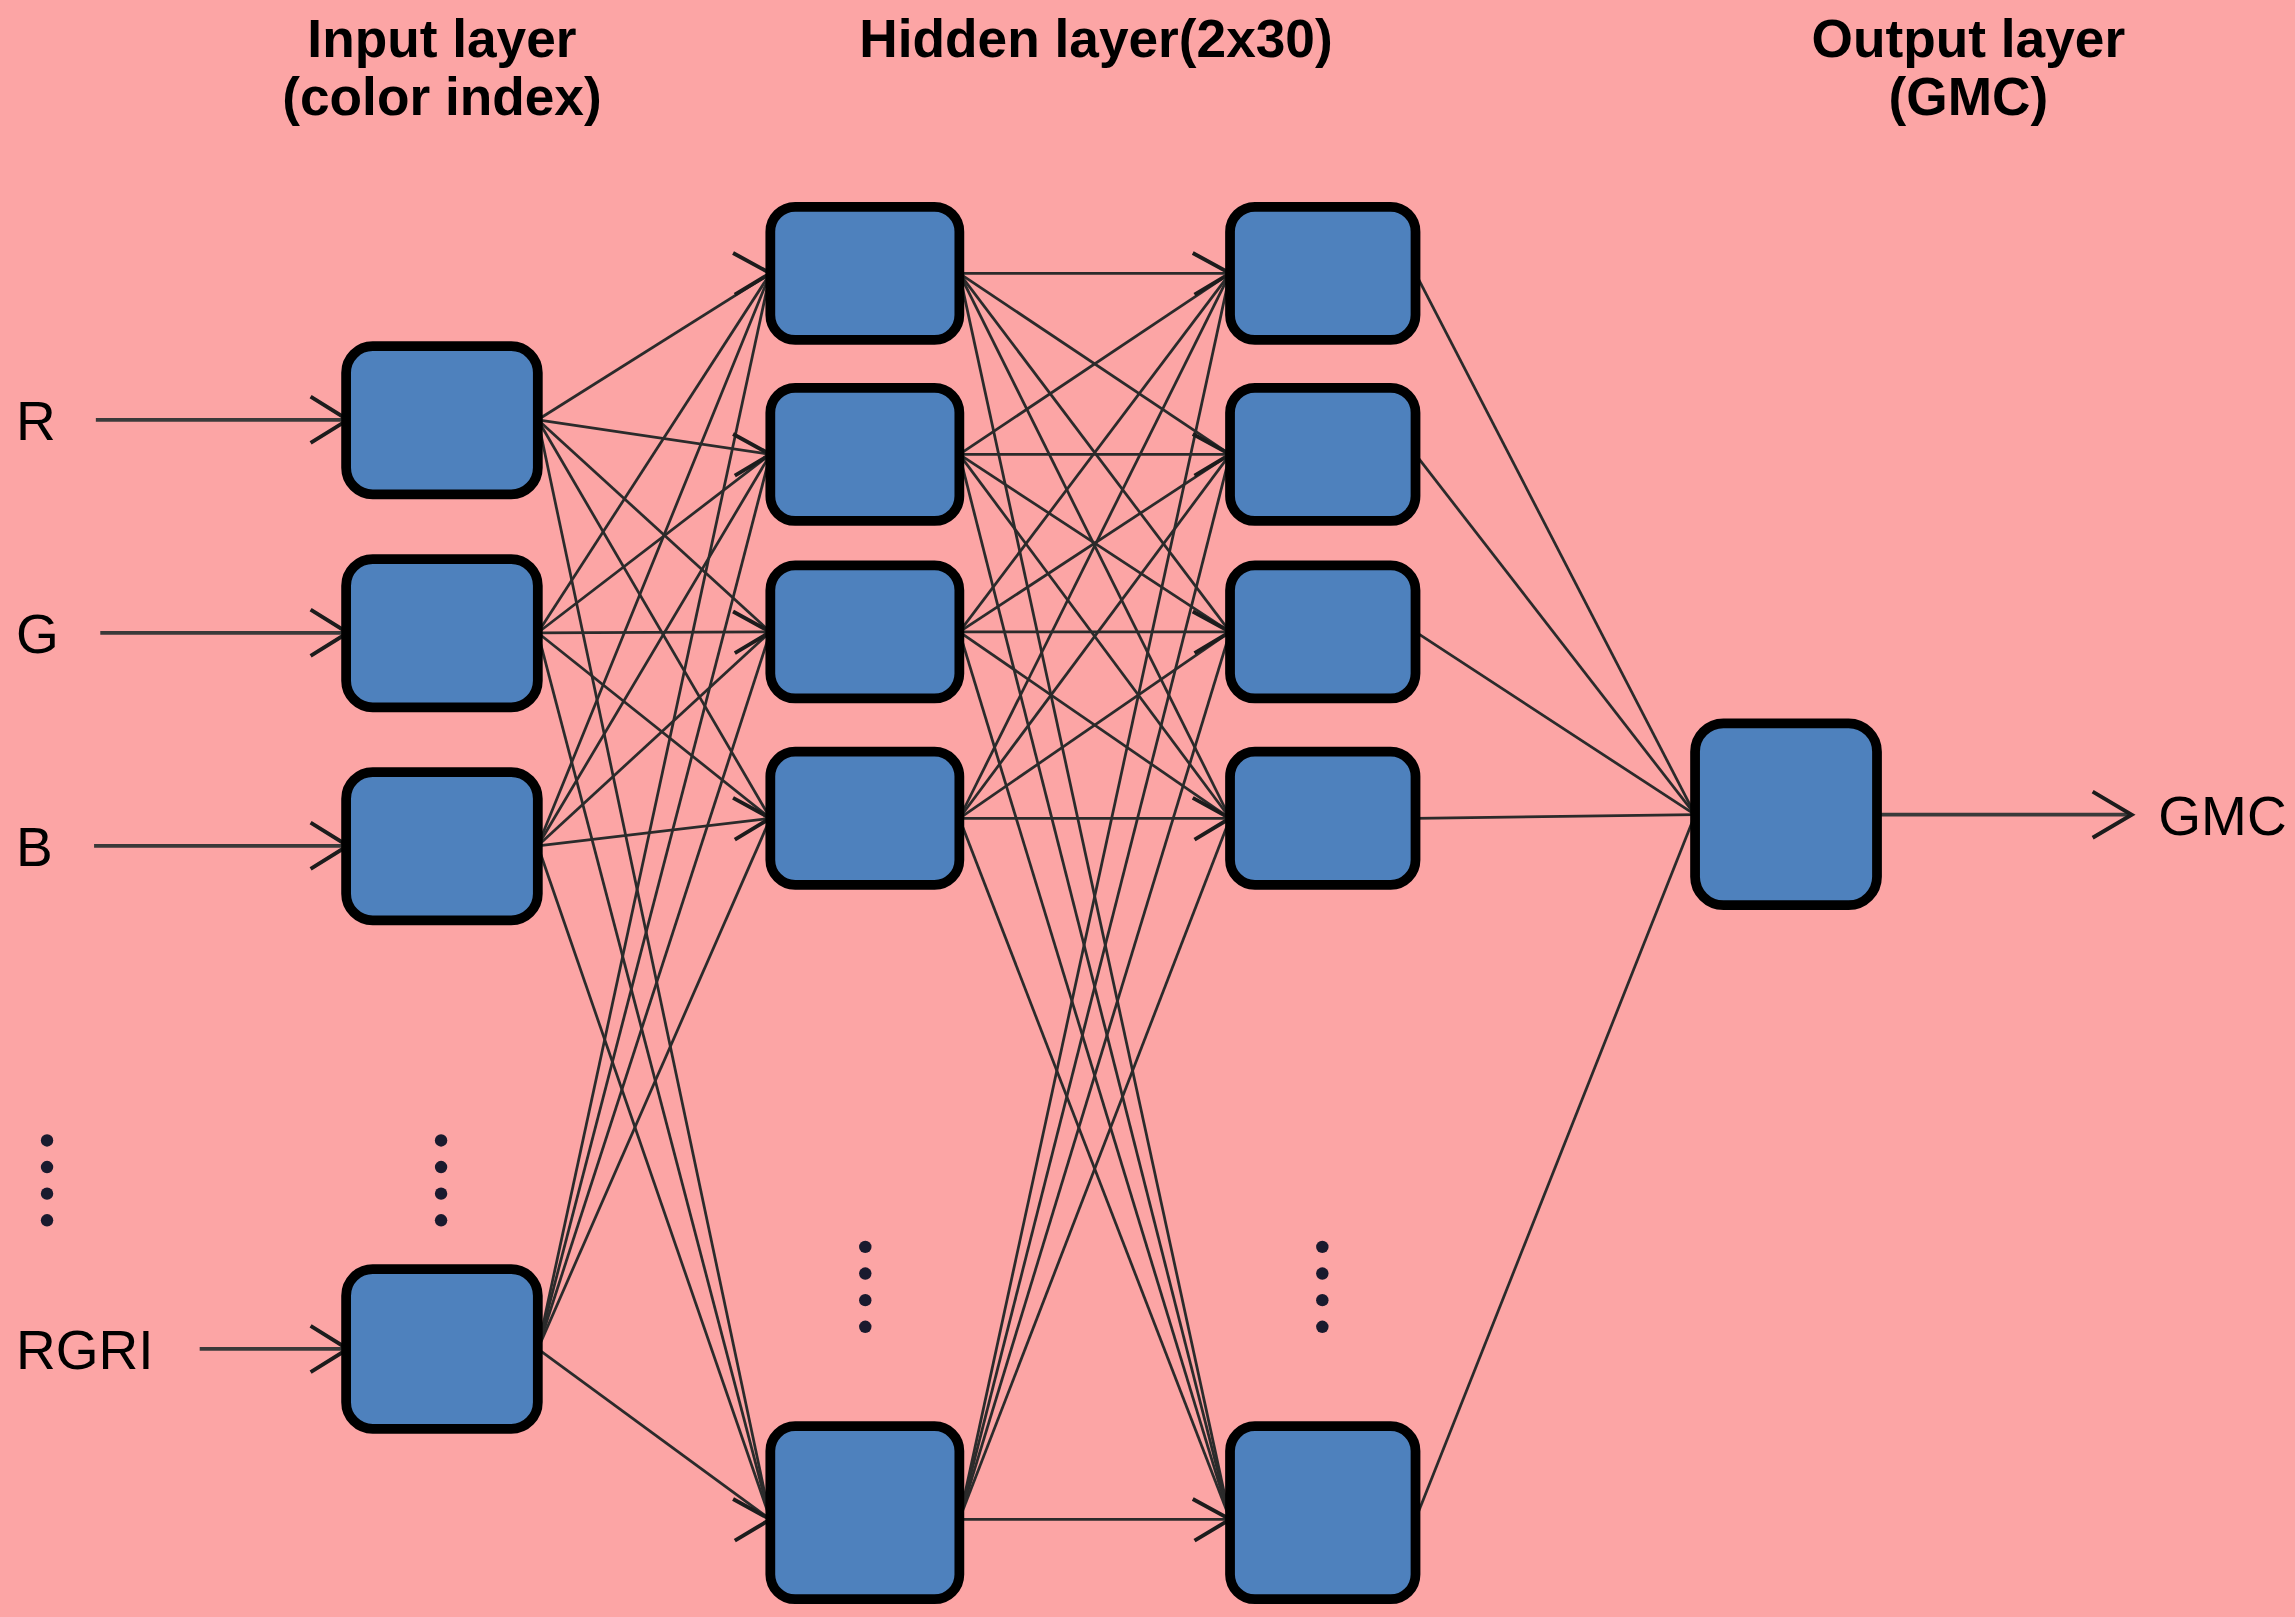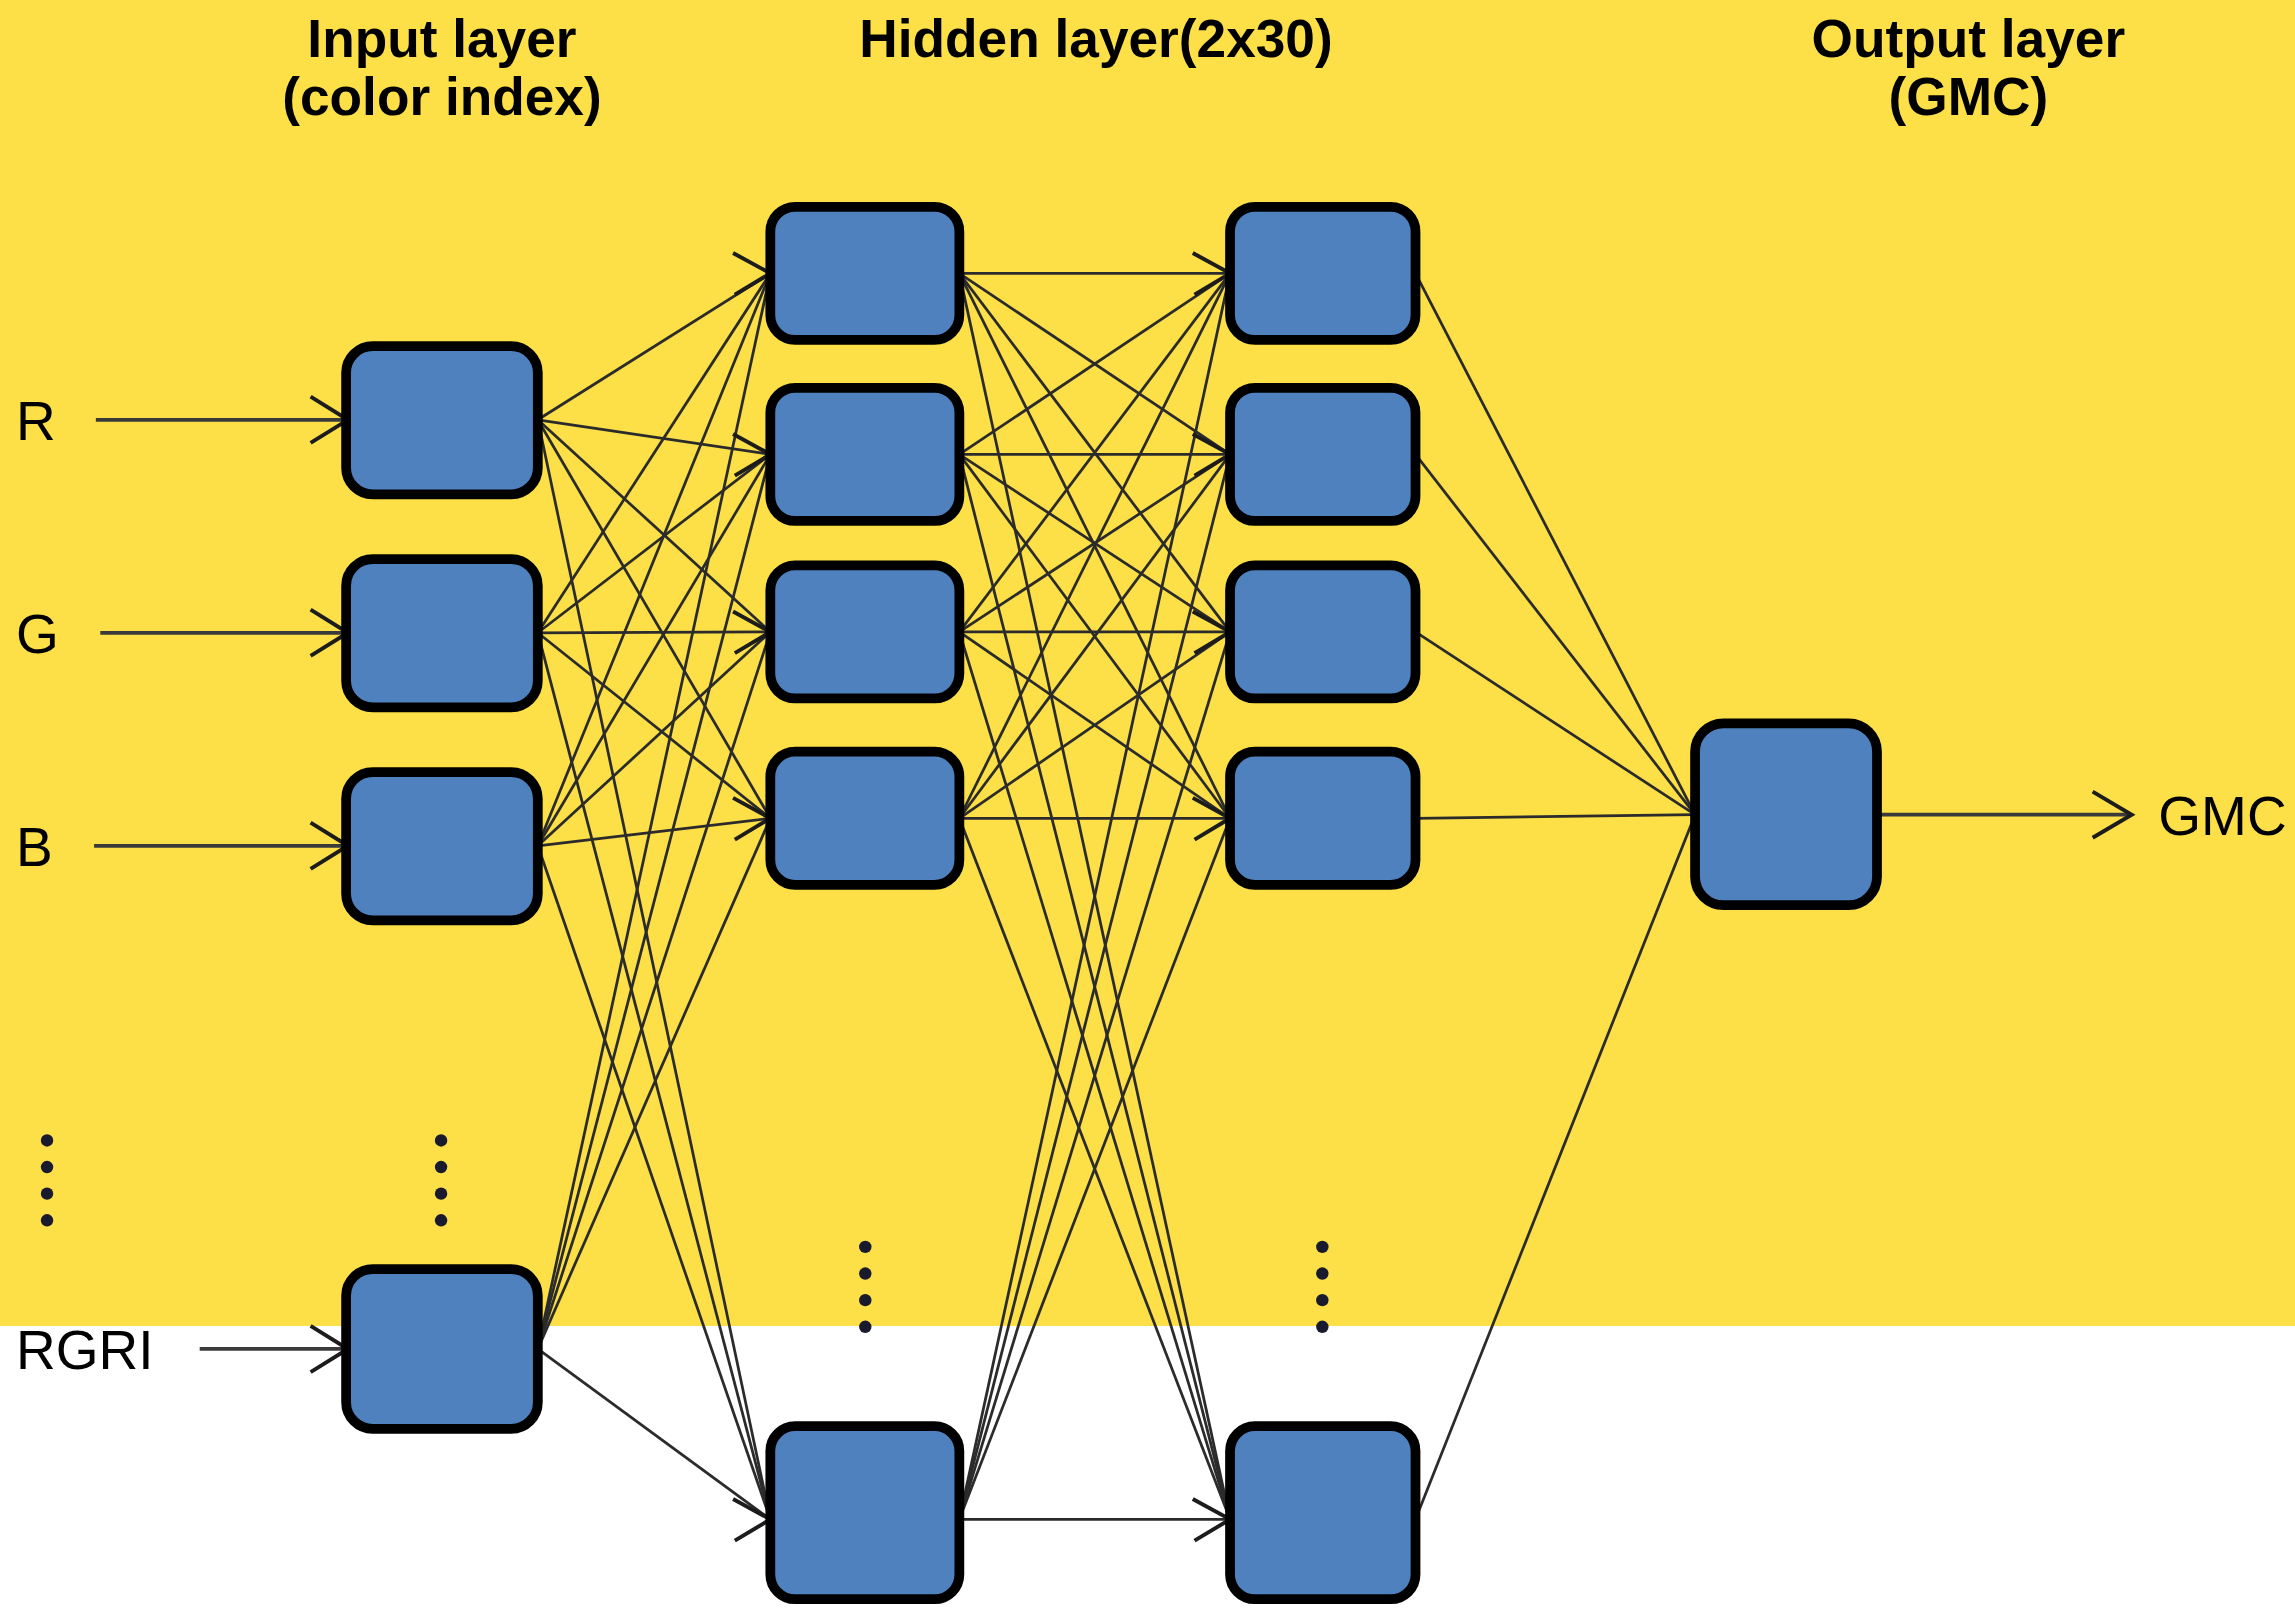--- a/index.html
+++ b/index.html
@@ -10,22 +10,22 @@
   body {
     width: 2295px;
     height: 1617px;
     overflow: hidden;
     font-family: "Liberation Sans", sans-serif;
     color: #000000;
   }
   #diagram-root {
     position: relative;
     width: 2295px;
-    height: 1326px;
-    background: #fde047;
+    height: 1617px;
+    background: #fca5a5;
   }
   #nn-svg {
     position: absolute;
     inset: 0;
     width: 2295px;
     height: 1617px;
     display: block;
   }
   .layer-title {
     font-weight: bold;

